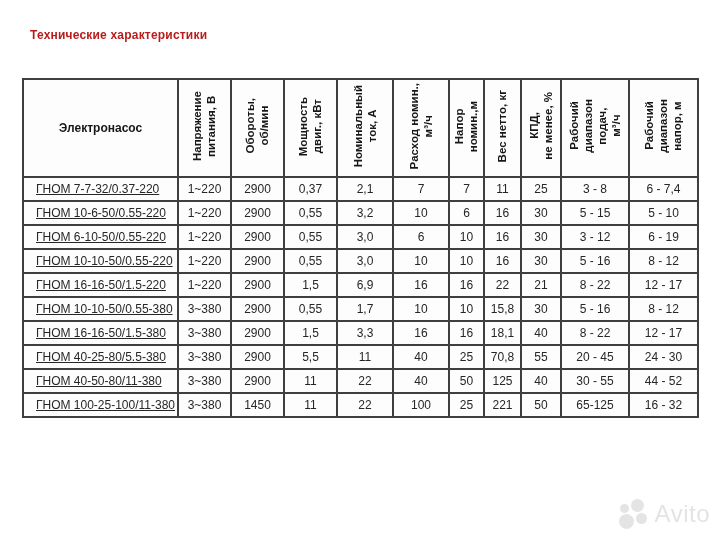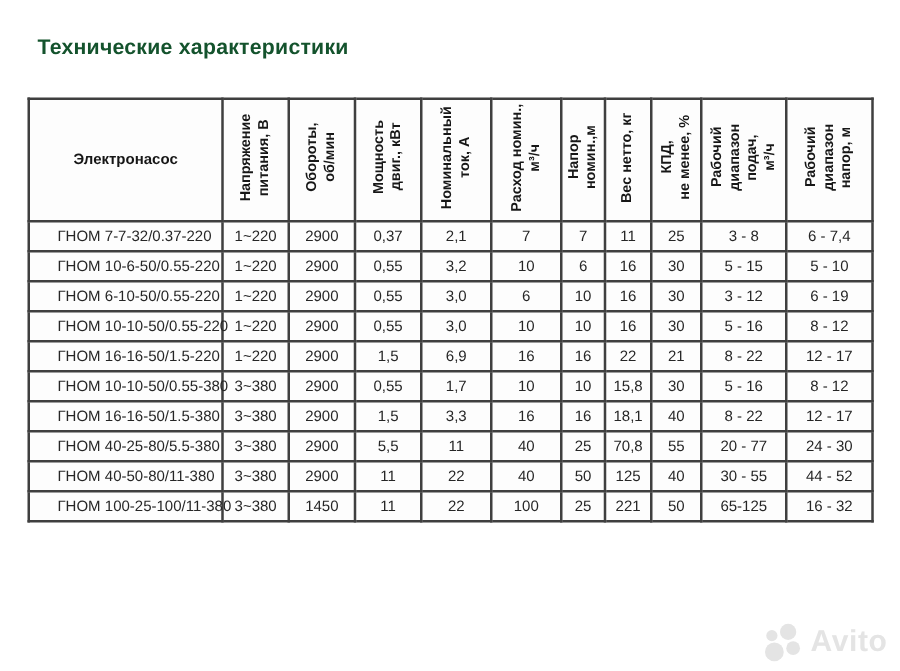--- a/index.html
+++ b/index.html
@@ -12,23 +12,23 @@
     position: relative;
     width: 720px;
     height: 537px;
     background: #ffffff;
     overflow: hidden;
   }
   .page-title {
     position: absolute;
     left: 30px;
     top: 28px;
-    font-size: 17px;
+    font-size: 12px;
     font-weight: bold;
-    color: #14532d;
+    color: #b91c1c;
     letter-spacing: 0.2px;
   }
   table.specs {
     position: absolute;
     left: 22px;
     top: 78px;
     width: 675px;
     border-collapse: collapse;
     table-layout: fixed;
     background: #fefefe;
@@ -62,21 +62,22 @@
     height: 20px;
     font-size: 12px;
     color: #262626;
     text-align: center;
     vertical-align: middle;
     padding: 1px 1px;
     white-space: nowrap;
   }
   table.specs tbody td.model {
     text-align: left;
-    padding-left: 22px;
+    padding-left: 12px;
+    text-decoration: underline;
   }
   .watermark {
     position: absolute;
     right: 10px;
     bottom: 8px;
     display: flex;
     align-items: center;
     color: #e4e4e4;
     user-select: none;
   }
@@ -91,21 +92,21 @@
     display: block;
     border-radius: 50%;
     background: #e4e4e4;
   }
   .wm-c1 { width: 9px;  height: 9px;  left: 1px;  top: 6px; }
   .wm-c2 { width: 13px; height: 13px; left: 12px; top: 1px; }
   .wm-c3 { width: 15px; height: 15px; left: 0px;  top: 16px; }
   .wm-c4 { width: 11px; height: 11px; left: 17px; top: 15px; }
   .wm-text {
     font-size: 24px;
-    font-weight: bold;
+    font-weight: normal;
     letter-spacing: 0.5px;
   }
 </style>
 </head>
 <body>
 
 <div class="page">
 
   <div class="page-title">Технические характеристики</div>
 
@@ -245,21 +246,21 @@
         <tr>
           <td class="model">ГНОМ 40-25-80/5.5-380</td>
           <td>3~380</td>
           <td>2900</td>
           <td>5,5</td>
           <td>11</td>
           <td>40</td>
           <td>25</td>
           <td>70,8</td>
           <td>55</td>
-          <td>20 - 77</td>
+          <td>20 - 45</td>
           <td>24 - 30</td>
         </tr>
         <tr>
           <td class="model">ГНОМ 40-50-80/11-380</td>
           <td>3~380</td>
           <td>2900</td>
           <td>11</td>
           <td>22</td>
           <td>40</td>
           <td>50</td>

